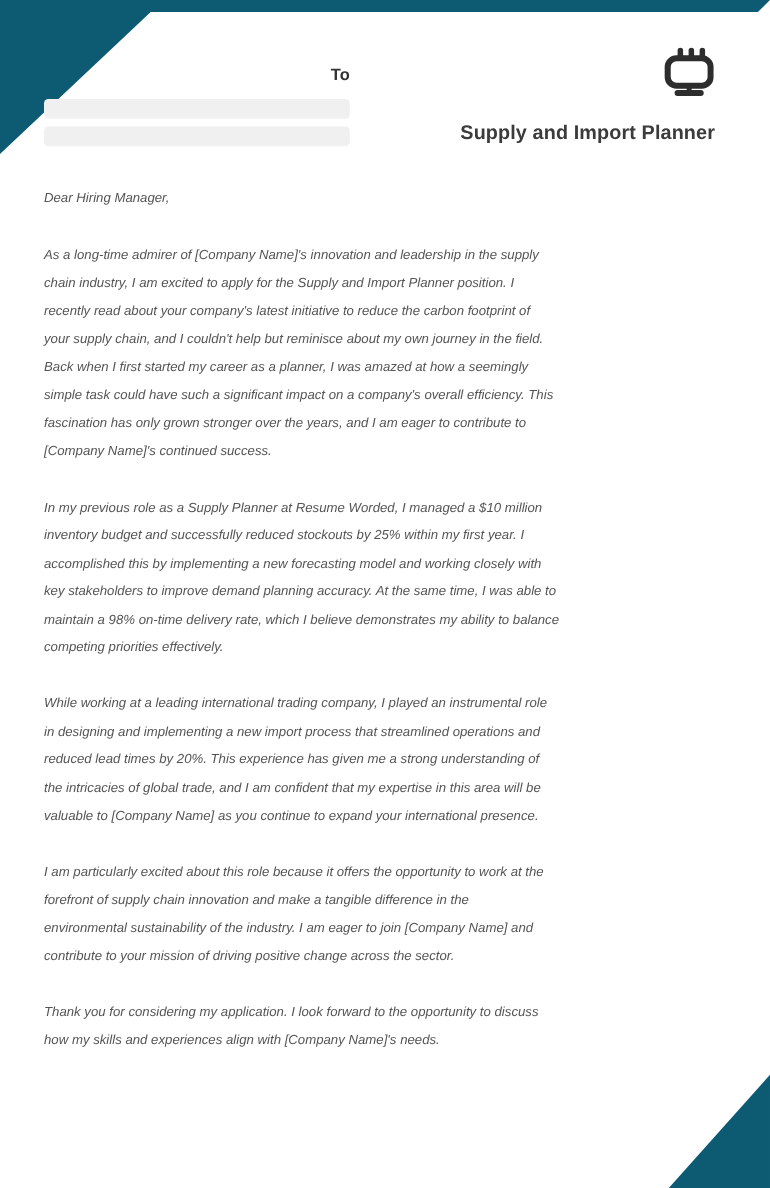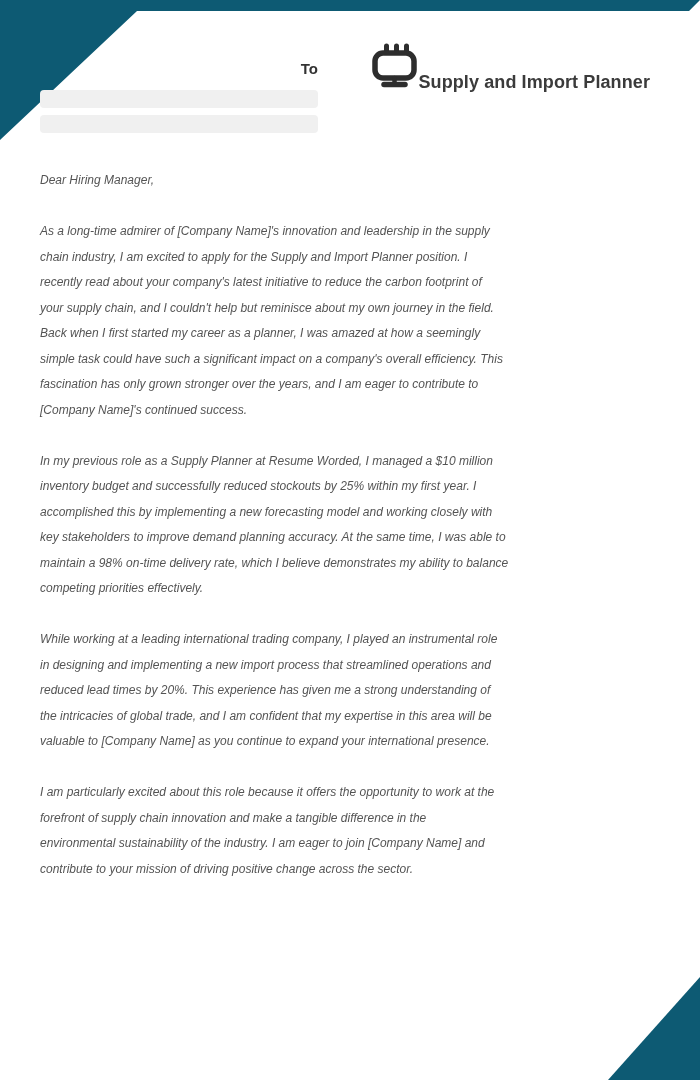--- a/index.html
+++ b/index.html
@@ -38,21 +38,21 @@
     border-radius: 4px;
   }
   .bar-1 { top: 90px; }
   .bar-2 { top: 115px; }
 
   .header-right {
     position: absolute;
     top: 42px;
     right: 50px;
     display: flex;
-    flex-direction: row;
+    flex-direction: column;
     align-items: flex-end;
   }
   .logo-icon { margin-right: 1px; }
   .job-title {
     margin-top: 16px;
     font-size: 18px;
     font-weight: bold;
     color: #3b3b3b;
     letter-spacing: 0.1px;
   }
@@ -124,15 +124,17 @@
 competing priorities effectively.</p>
     <p>While working at a leading international trading company, I played an instrumental role
 in designing and implementing a new import process that streamlined operations and
 reduced lead times by 20%. This experience has given me a strong understanding of
 the intricacies of global trade, and I am confident that my expertise in this area will be
 valuable to [Company Name] as you continue to expand your international presence.</p>
     <p>I am particularly excited about this role because it offers the opportunity to work at the
 forefront of supply chain innovation and make a tangible difference in the
 environmental sustainability of the industry. I am eager to join [Company Name] and
 contribute to your mission of driving positive change across the sector.</p>
+    <p>Thank you for considering my application. I look forward to the opportunity to discuss
+how my skills and experiences align with [Company Name]'s needs.</p>
   </div>
 
 </div>
 
 </body></html>

